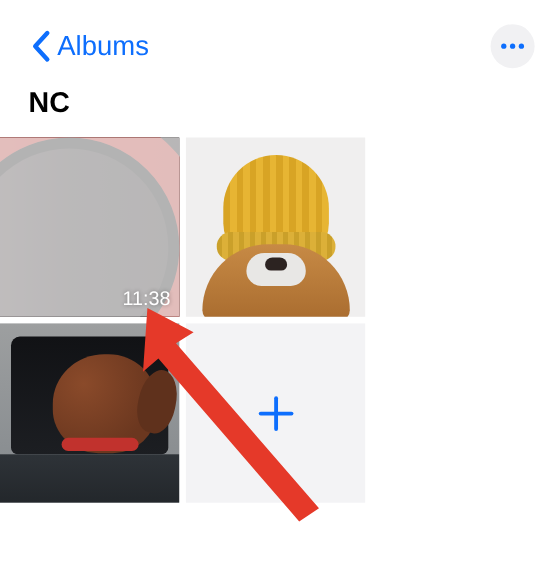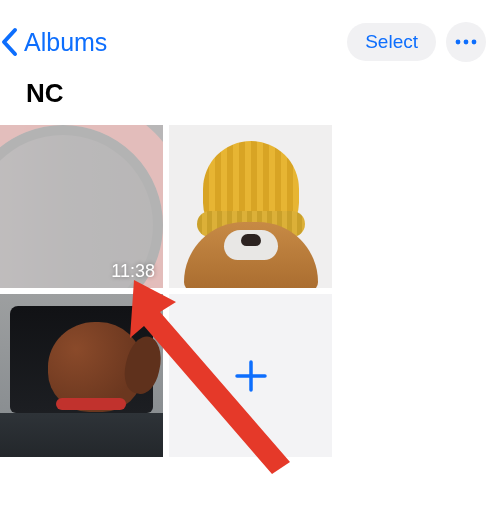--- a/index.html
+++ b/index.html
@@ -8,21 +8,21 @@
     height: 524px;
     font-family: -apple-system, BlinkMacSystemFont, "Helvetica Neue", sans-serif;
     background: #fff;
     position: relative;
     overflow: hidden;
   }
   .nav-bar {
     display: flex;
     align-items: center;
     justify-content: space-between;
-    padding: 22px 14px 10px 0;
+    padding: 22px 14px 10px 28px;
   }
   .back-group {
     display: flex;
     align-items: center;
     gap: 4px;
     color: #0d6efd;
   }
   .back-chevron svg { display: block; }
   .back-label {
     font-size: 25px;
@@ -219,23 +219,20 @@
 <div class="nav-bar">
   <div class="back-group">
     <span class="back-chevron">
       <svg width="20" height="30" viewBox="0 0 20 30">
         <polyline points="15,3 4,15 15,27" fill="none" stroke="#0d6efd" stroke-width="4" stroke-linecap="round" stroke-linejoin="round"></polyline>
       </svg>
     </span>
     <span class="back-label">Albums</span>
   </div>
   <div class="right-actions">
-    <div class="select-button">
-      <span>Select</span>
-    </div>
     <div class="more-button">
       <span>
         <svg width="22" height="6" viewBox="0 0 22 6">
           <circle cx="3" cy="3" r="2.4" fill="#0d6efd"></circle>
           <circle cx="11" cy="3" r="2.4" fill="#0d6efd"></circle>
           <circle cx="19" cy="3" r="2.4" fill="#0d6efd"></circle>
         </svg>
       </span>
     </div>
   </div>

